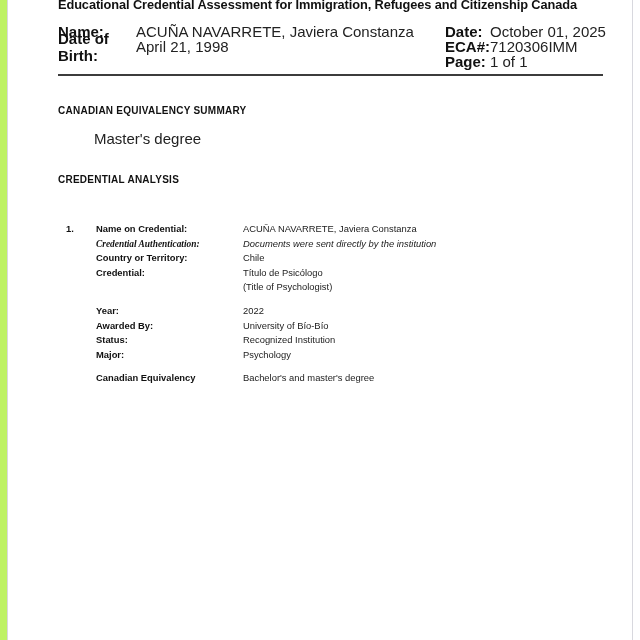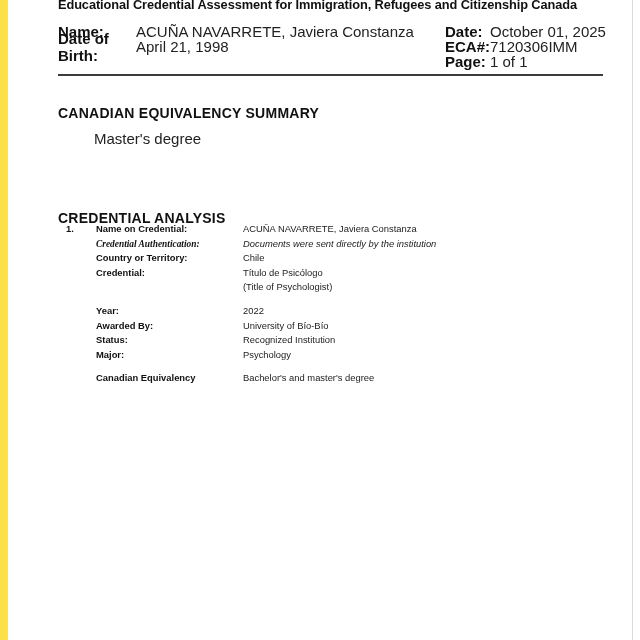--- a/index.html
+++ b/index.html
@@ -11,21 +11,21 @@
     width: 640px;
     height: 640px;
     overflow: hidden;
     font-family: "Liberation Sans", sans-serif;
     color: #1a1a1a;
   }
   .viewer {
     position: relative;
     width: 592px;
     height: 640px;
-    background: #fde047;
+    background: #bef264;
     box-sizing: border-box;
   }
   .page {
     position: absolute;
     left: 8px;
     top: 0;
     width: 624px;
     height: 640px;
     background: #ffffff;
     box-shadow: 0 0 0 1px #d8d8de;
@@ -94,28 +94,28 @@
     top: 74px;
     width: 545px;
     height: 2px;
     background: #3c3c3c;
   }
 
   
   .section-heading {
     position: absolute;
     left: 50px;
-    font-size: 14px;
+    font-size: 10px;
     font-weight: bold;
     letter-spacing: 0.25px;
     color: #111111;
     white-space: nowrap;
   }
   #summary-heading { top: 105px; }
-  #analysis-heading { top: 174px; margin-top: 36px; }
+  #analysis-heading { top: 174px; }
 
   .summary-value {
     position: absolute;
     left: 86px;
     top: 130px;
     font-size: 15px;
     color: #222222;
   }
 
   

